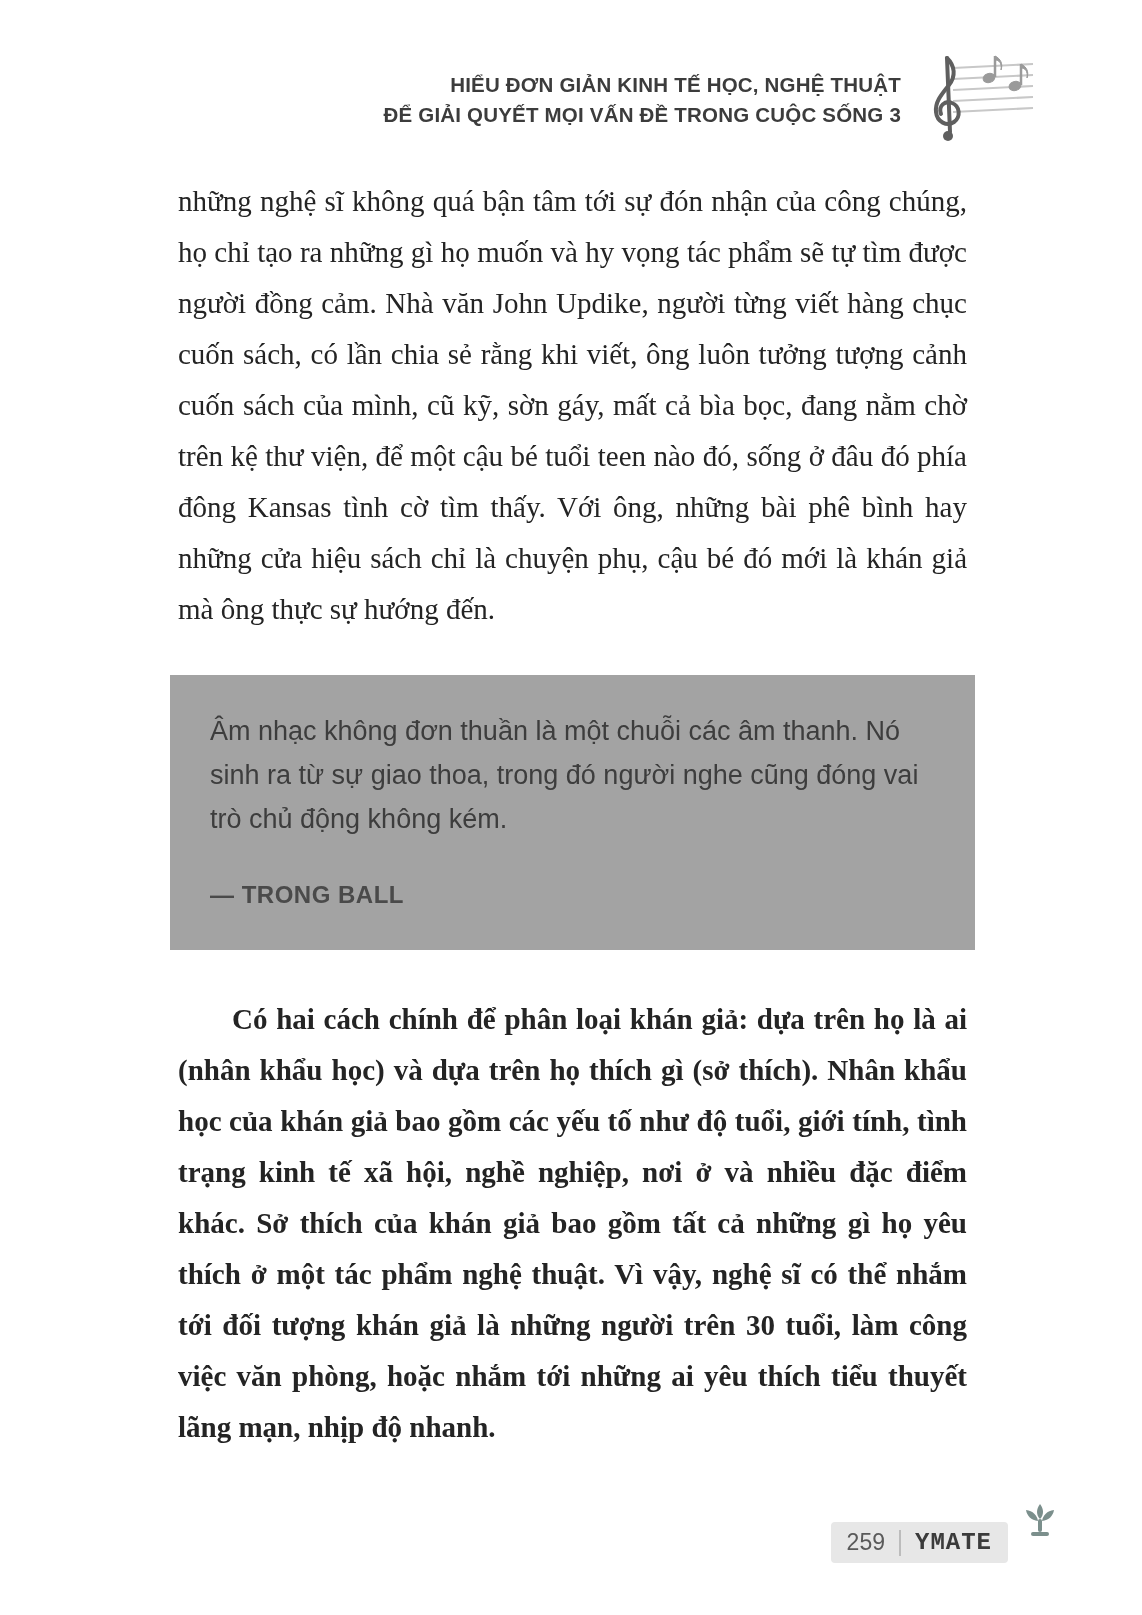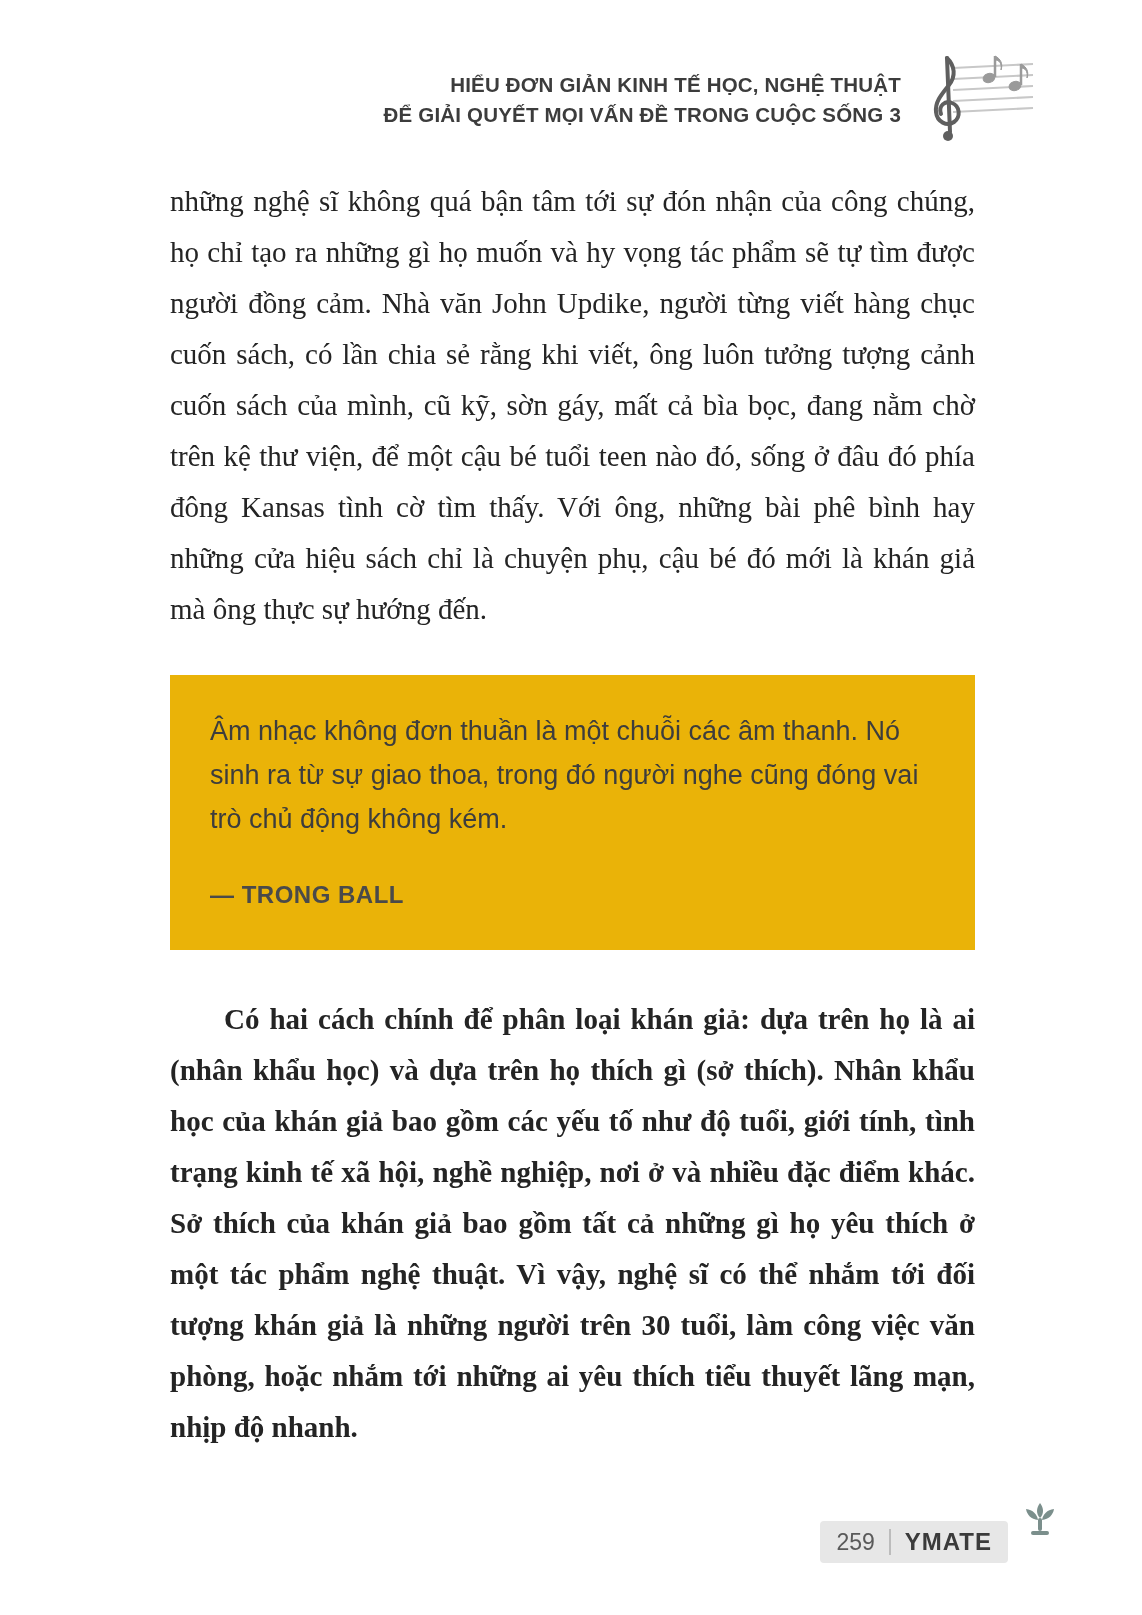--- a/index.html
+++ b/index.html
@@ -40,26 +40,26 @@
   }
   .header-icon { flex: 0 0 auto; }
 
   
   .body-text {
     font-size: 29px;
     line-height: 51px;
     text-align: justify;
     color: #242424;
   }
-  .para { margin: 0; }
+  .para { margin: 8px; }
   .para.indented { text-indent: 54px; font-weight: bold; }
 
   
   .quote-box {
-    background: #eab308;
+    background: #a3a3a3;
     margin: 40px 0 44px 0;
     padding: 34px 40px 30px 40px;
     font-family: "Liberation Sans", sans-serif;
     color: #3d3d3d;
   }
   .quote-text {
     font-size: 27px;
     line-height: 44px;
     text-align: left;
   }
@@ -93,21 +93,21 @@
     font-family: "Liberation Sans", sans-serif;
     font-size: 23px;
     color: #5a5a5a;
   }
   .footer-divider {
     width: 2px;
     height: 26px;
     background: #bcbcbc;
   }
   .footer-brand {
-    font-family: Liberation Sans, sans-serif;
+    font-family: Liberation Mono, monospace;
     font-weight: bold;
     font-size: 24px;
     letter-spacing: 1px;
     color: #3b3b3b;
   }
 </style>
 </head>
 <body>
 
 <div class="page">

